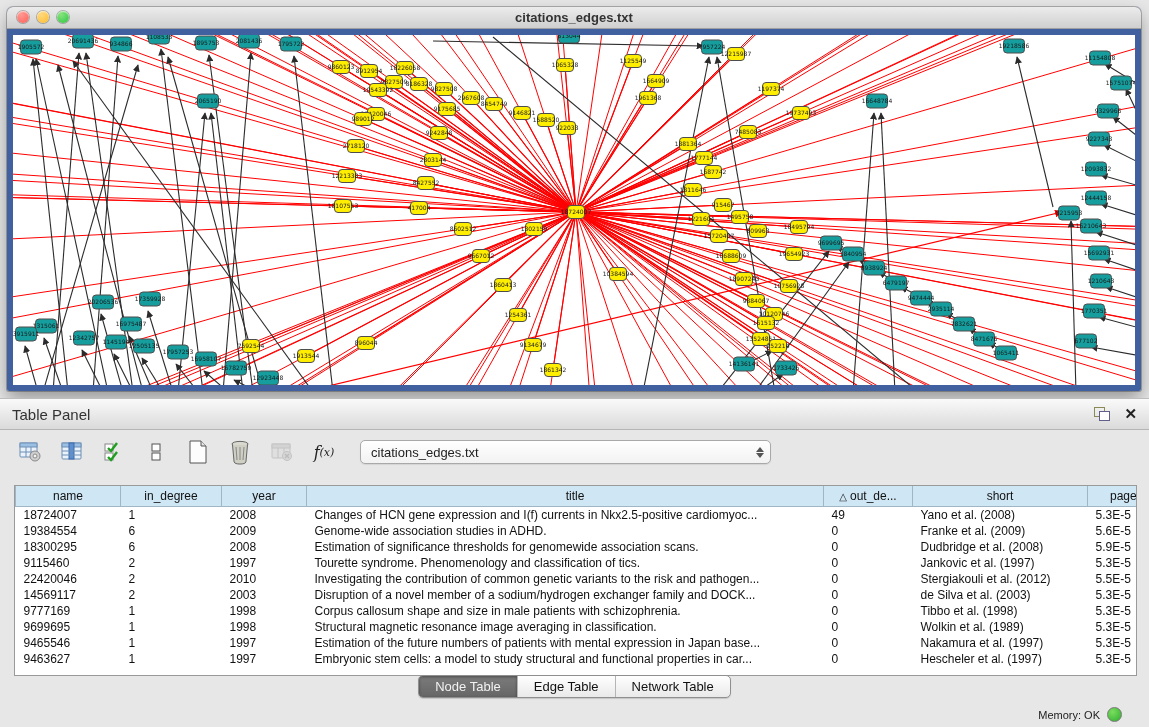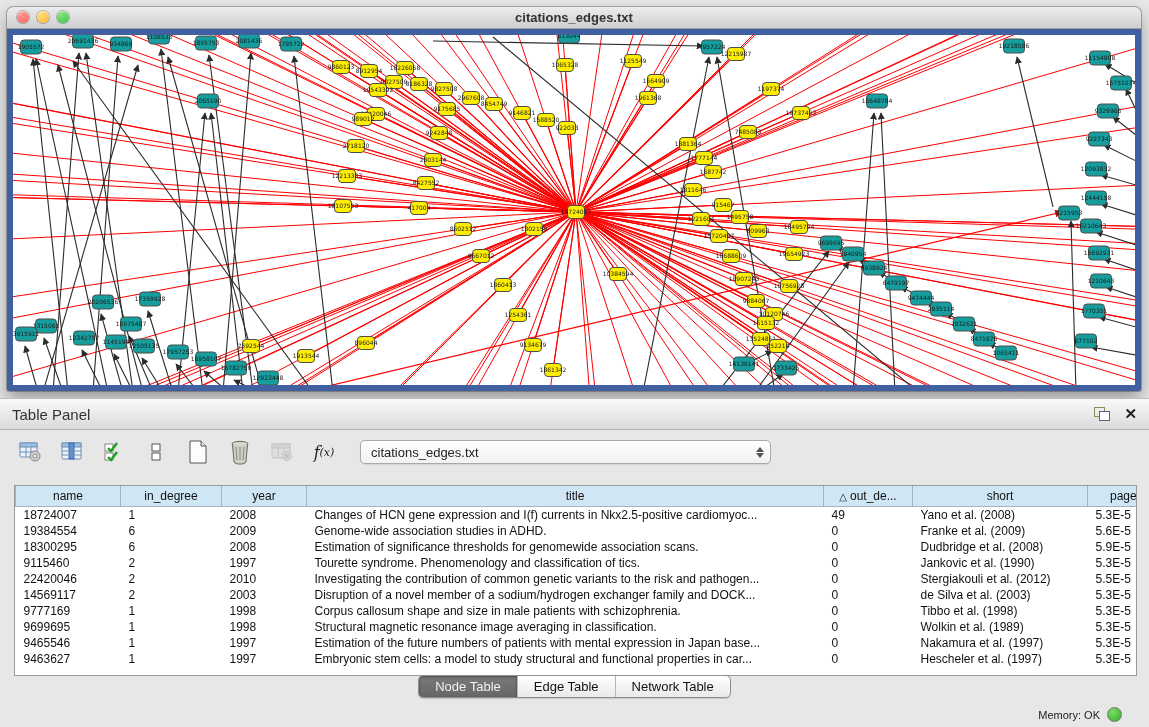--- a/index.html
+++ b/index.html
@@ -871,21 +871,21 @@
                 <td>0</td>
                 <td>Dudbridge et al. (2008)</td>
                 <td>5.9E-5</td>
               </tr>
               <tr>
                 <td>9115460</td>
                 <td>2</td>
                 <td>1997</td>
                 <td>Tourette syndrome. Phenomenology and classification of tics.</td>
                 <td>0</td>
-                <td>Jankovic et al. (1990)</td>
+                <td>Jankovic et al. (1997)</td>
                 <td>5.3E-5</td>
               </tr>
               <tr>
                 <td>22420046</td>
                 <td>2</td>
                 <td>2010</td>
                 <td>Investigating the contribution of common genetic variants to the risk and pathogen...</td>
                 <td>0</td>
                 <td>Stergiakouli et al. (2012)</td>
                 <td>5.5E-5</td>

